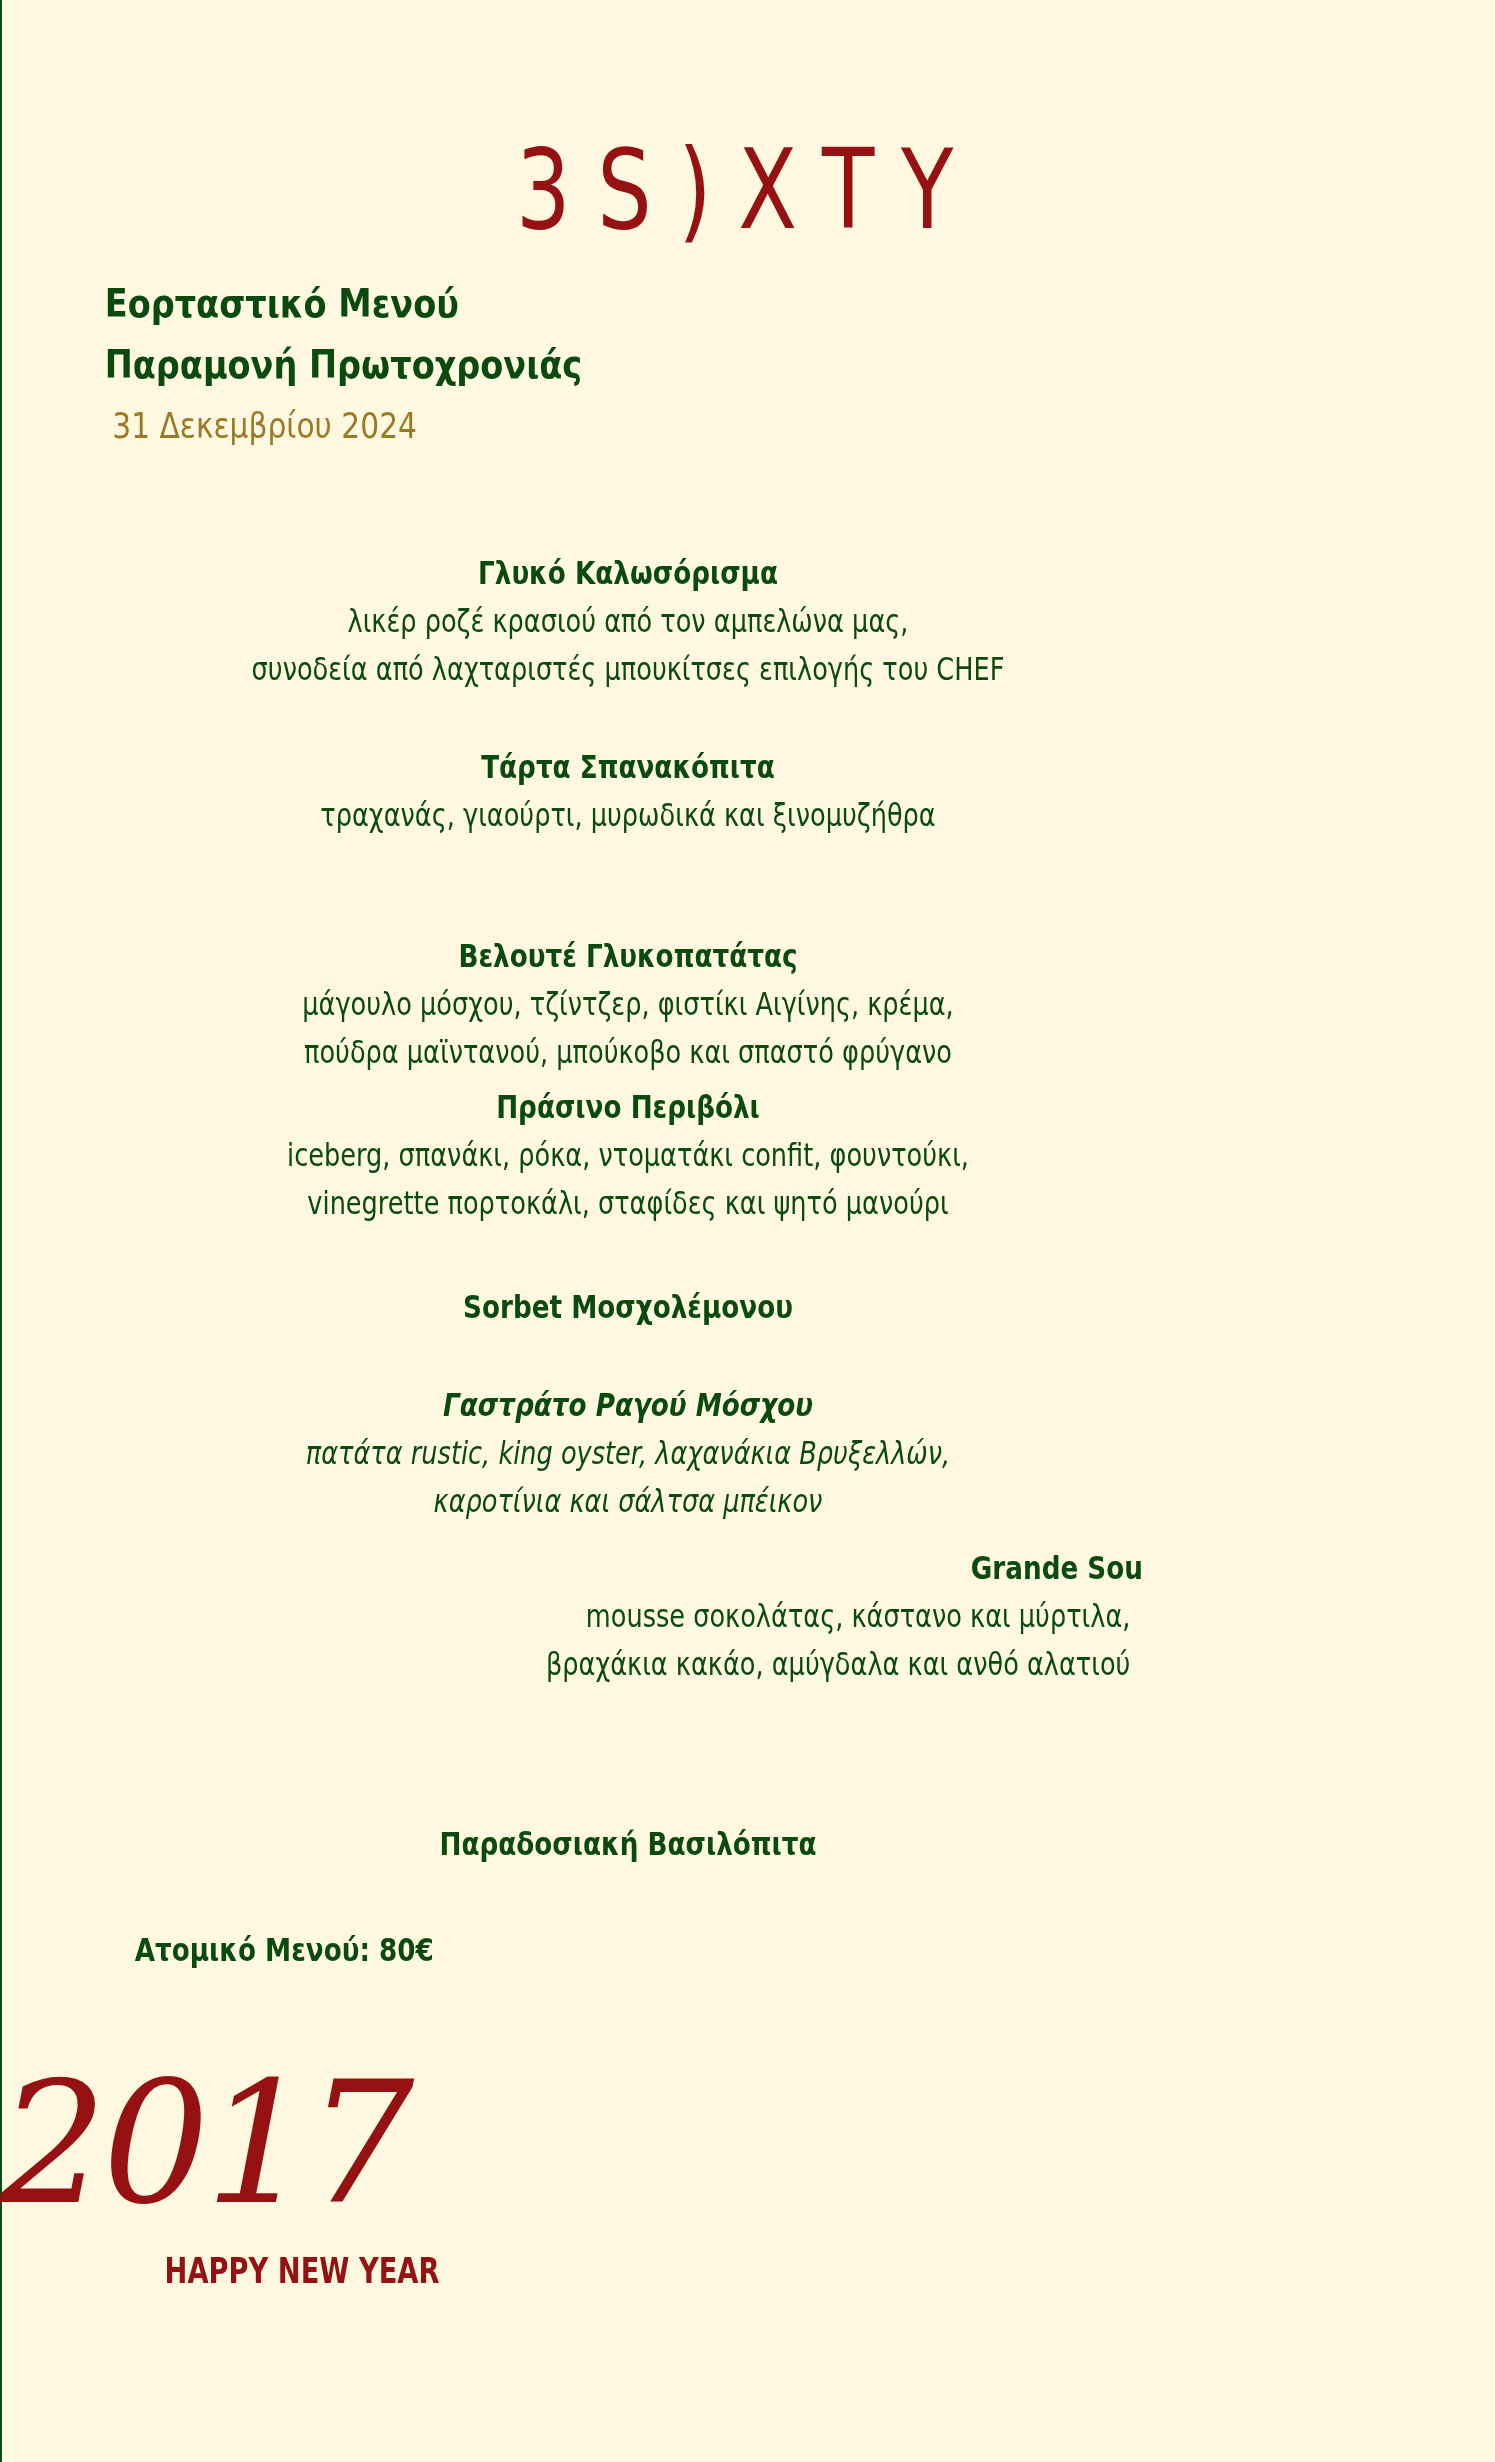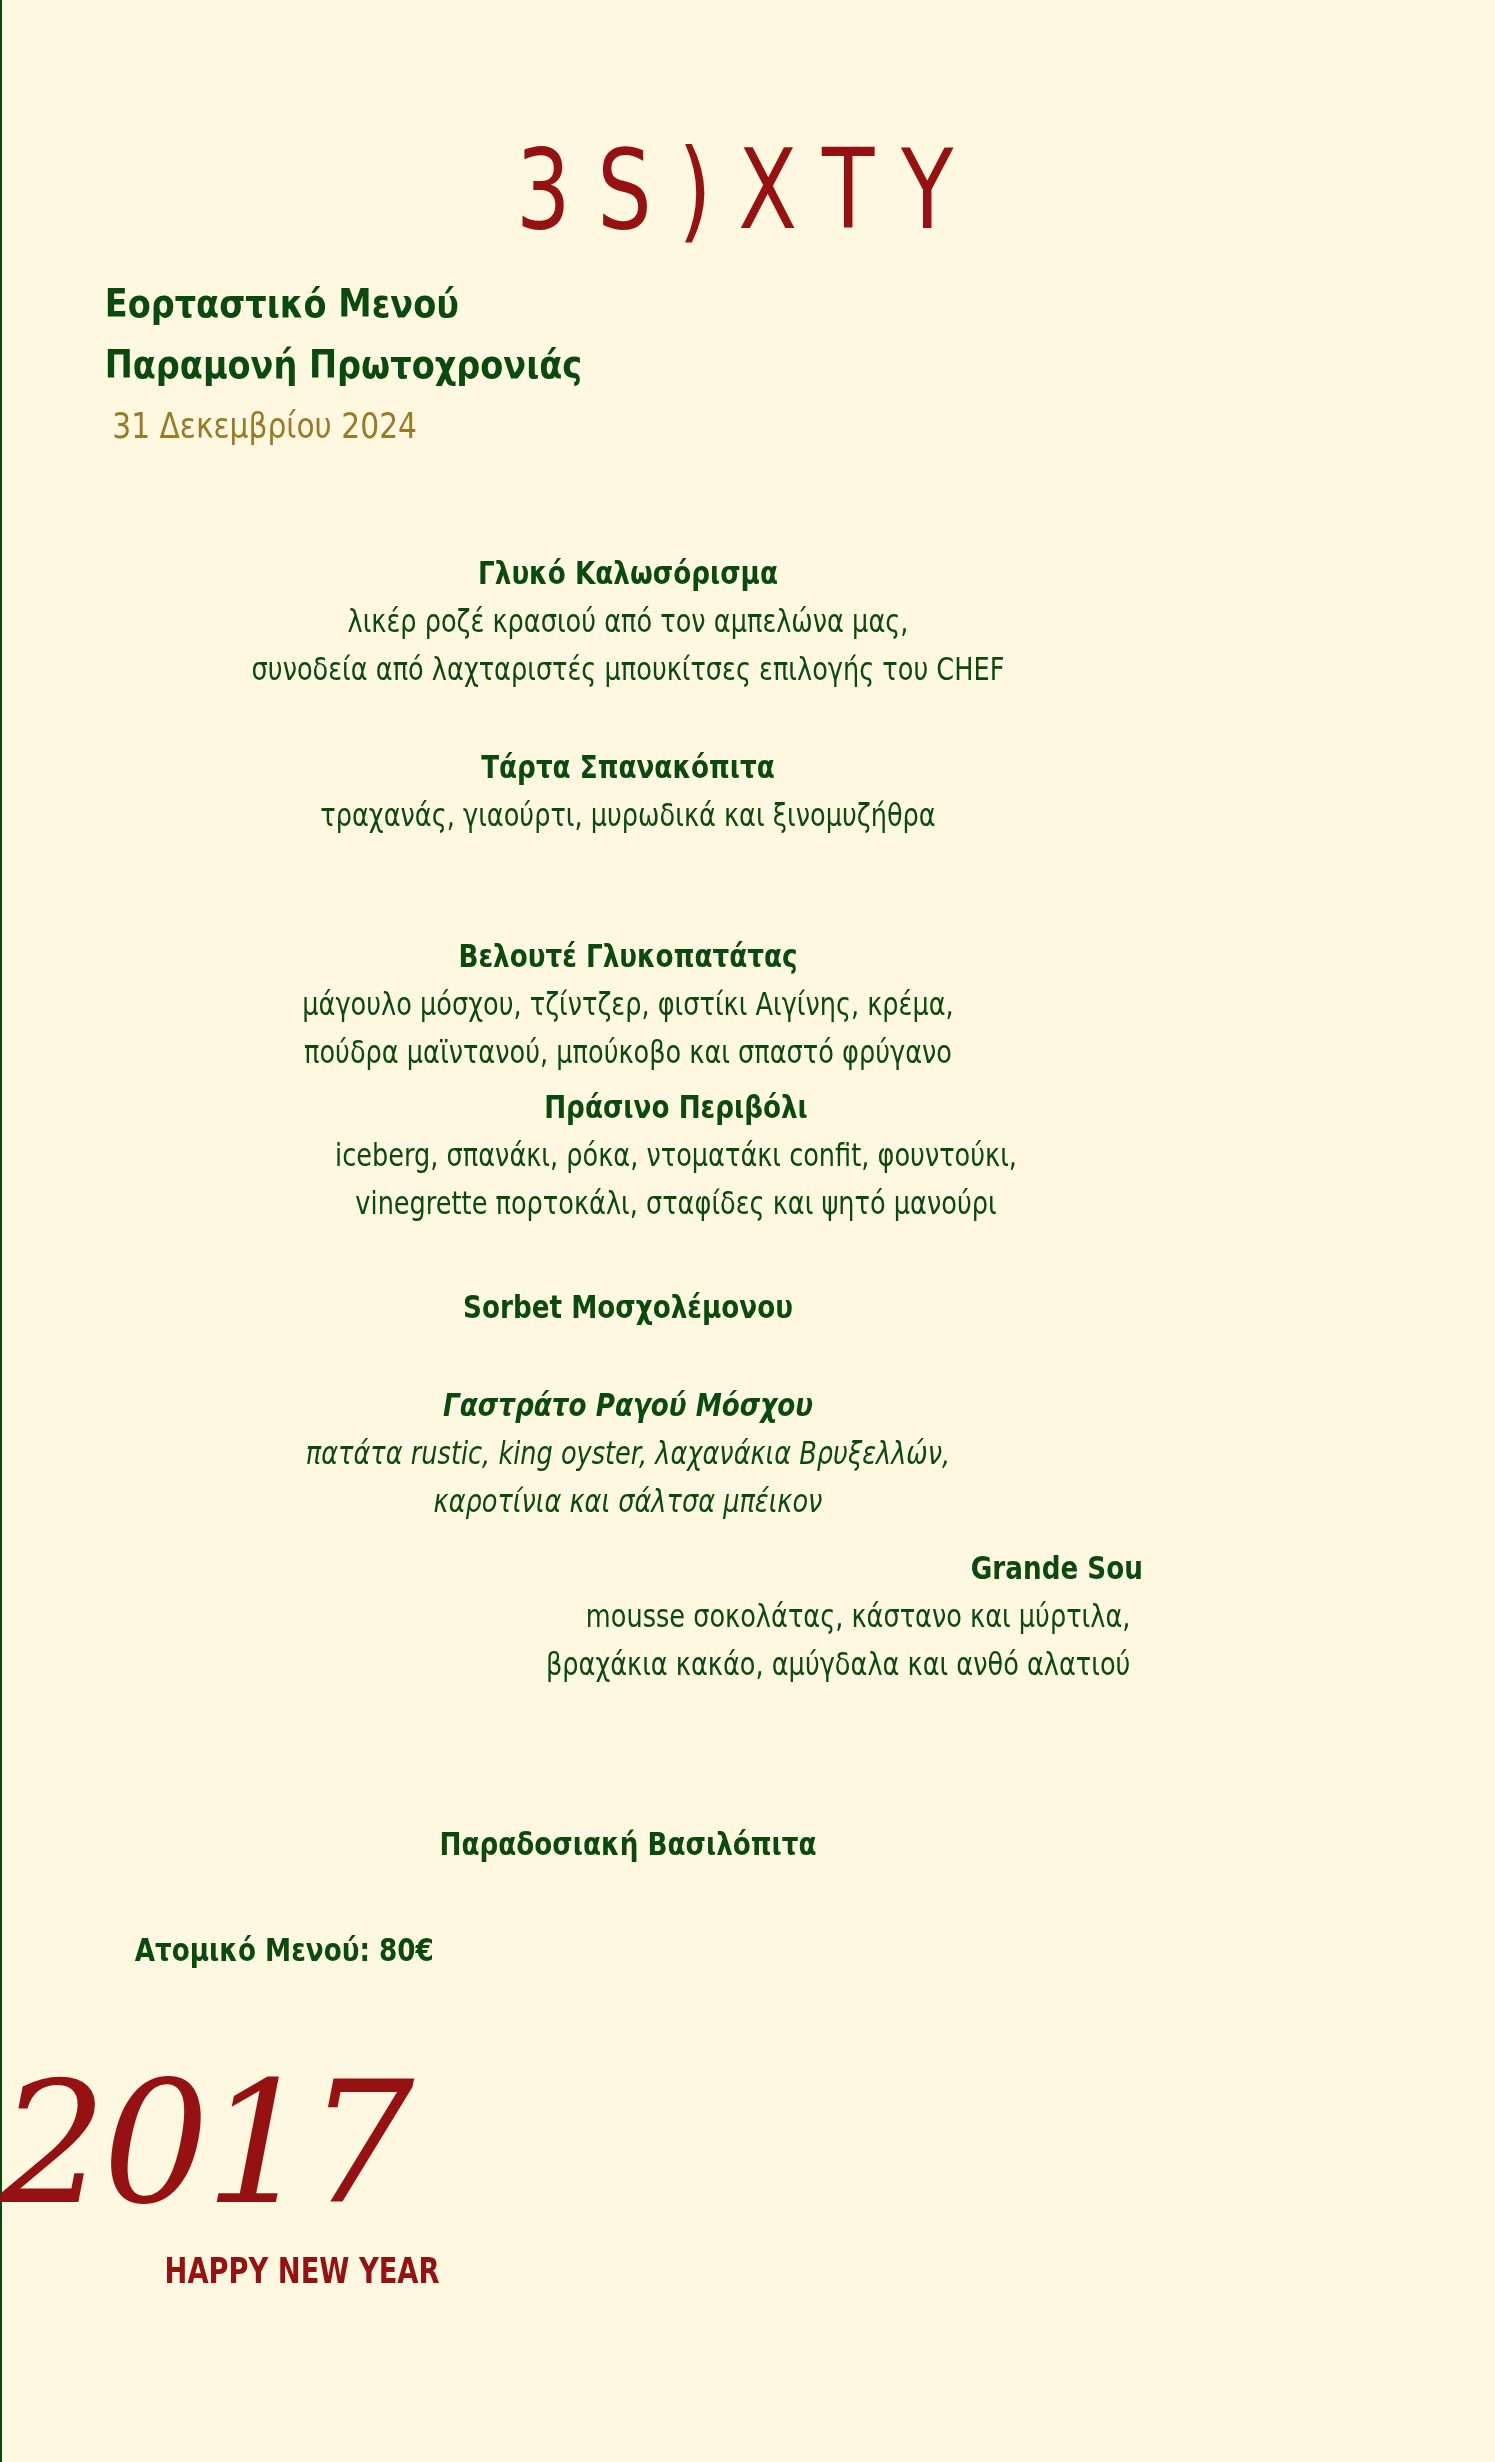--- a/index.html
+++ b/index.html
@@ -111,21 +111,21 @@
   <div class="item-name">Τάρτα Σπανακόπιτα</div>
   <div class="item-desc">τραχανάς, γιαούρτι, μυρωδικά και ξινομυζήθρα</div>
 </div>
 
 <div class="item" style="top:932px;">
   <div class="item-name">Βελουτέ Γλυκοπατάτας</div>
   <div class="item-desc">μάγουλο μόσχου, τζίντζερ, φιστίκι Αιγίνης, κρέμα,</div>
   <div class="item-desc">πούδρα μαϊντανού, μπούκοβο και σπαστό φρύγανο</div>
 </div>
 
-<div class="item" style="top:1083px;padding-left:48px;">
+<div class="item" style="top:1083px;">
   <div class="item-name">Πράσινο Περιβόλι</div>
   <div class="item-desc">iceberg, σπανάκι, ρόκα, ντοματάκι confit, φουντούκι,</div>
   <div class="item-desc">vinegrette πορτοκάλι, σταφίδες και ψητό μανούρι</div>
 </div>
 
 <div class="item" style="top:1283px;">
   <div class="item-name">Sorbet Μοσχολέμονου</div>
 </div>
 
 <div class="item" style="top:1381px;font-style:italic;">

